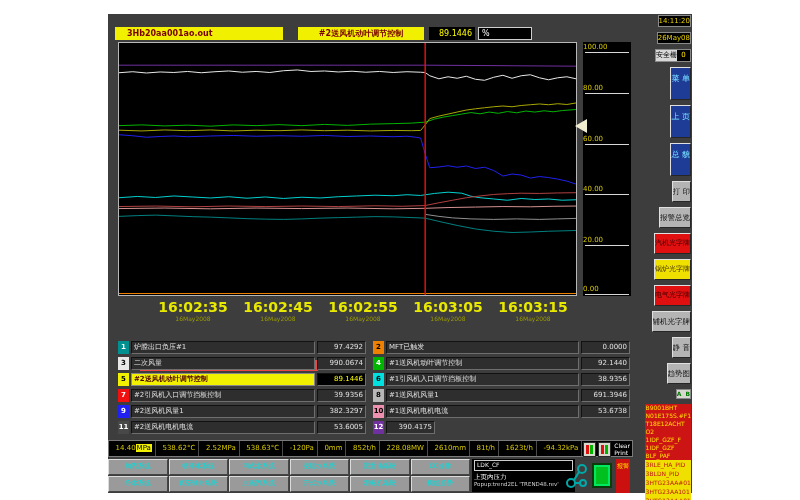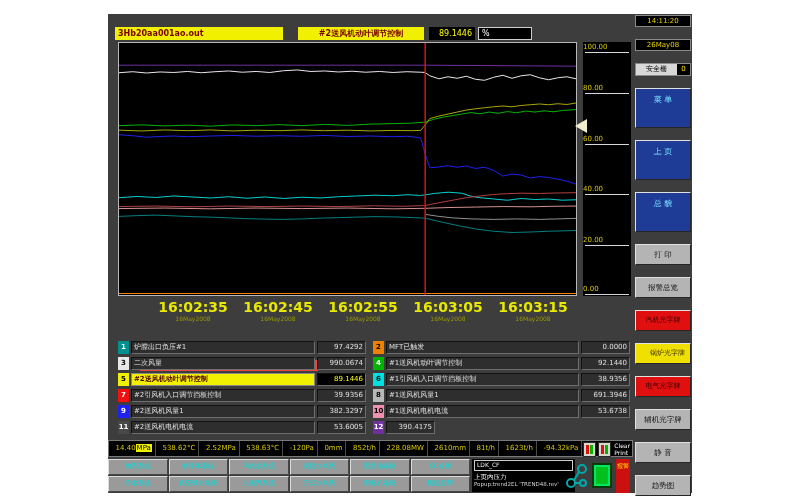--- a/index.html
+++ b/index.html
@@ -4,21 +4,21 @@
 <style>
   html,body{margin:0;padding:0;}
   .page{position:relative;width:800px;height:500px;background:#ffffff;overflow:hidden;
         font-family:"DejaVu Sans",sans-serif;-webkit-font-smoothing:none;}
   .app{position:absolute;left:108px;top:14px;width:584px;height:479px;background:#3d3d3d;}
   .main{position:absolute;left:0;top:0;width:525px;height:479px;}
 
   
   .hdr{position:absolute;left:7px;top:13px;width:514px;height:13px;}
   .hfile{position:absolute;left:0;top:0;width:168px;height:13px;background:#f0f000;color:#7a0000;
-         font-size:8px;line-height:13px;padding-left:3px;box-sizing:border-box;font-weight:bold;overflow:hidden;}
+         font-size:8px;line-height:13px;padding-left:12px;box-sizing:border-box;font-weight:bold;overflow:hidden;}
   .hpen{position:absolute;left:183px;top:0;width:126px;height:13px;background:#f0f000;color:#7a0000;
         font-size:8px;line-height:13px;text-align:center;font-weight:bold;overflow:hidden;}
   .hval{position:absolute;left:314px;top:0;width:46px;height:13px;background:#000;color:#ffff00;
         font-size:8px;line-height:13px;text-align:right;padding-right:3px;box-sizing:border-box;}
   .hunit{position:absolute;left:363px;top:0;width:54px;height:13px;background:#000;color:#ffffff;
         font-size:8px;line-height:11px;border:1px solid #cfcfcf;box-sizing:border-box;padding-left:3px;}
 
   
   .plot{position:absolute;left:10px;top:28px;width:459px;height:254px;background:#000;
         border:1px solid #b8b8b8;box-sizing:border-box;}
@@ -78,32 +78,32 @@
   .cline2{color:#fff;font-size:6.5px;margin-top:2px;line-height:8px;}
   .cline3{color:#d0d0d0;font-size:5.5px;line-height:7px;white-space:nowrap;overflow:hidden;}
   .linkicon{position:absolute;left:457px;top:2px;width:24px;height:30px;}
   .greenbtn{position:absolute;left:484px;top:4px;width:20px;height:25px;background:#00c020;
             border:2px solid #0a3a0a;box-sizing:border-box;box-shadow:inset 0 0 0 2px #00e860;}
   .redstrip{position:absolute;left:508px;top:0;width:14px;height:34px;background:#cc1010;color:#ffe000;
             font-size:6px;line-height:8px;text-align:center;padding-top:3px;box-sizing:border-box;word-break:break-all;}
 
   
   .sidebar{position:absolute;left:526px;top:0;width:58px;height:479px;display:flex;flex-direction:column;
-           gap:12px;padding:1px 1px;box-sizing:border-box;}
+           gap:5px;padding:1px 1px;box-sizing:border-box;align-items:flex-end;}
   .sb-box{background:#000;border:1px solid #8a8a8a;color:#e8d000;font-size:7px;line-height:10px;
           text-align:center;height:12px;box-sizing:border-box;flex:none;}
   .sb-safety{display:flex;height:13px;flex:none;border:1px solid #8a8a8a;box-sizing:border-box;}
   .sb-safety .lbl{flex:1;background:#d8d8d8;color:#000;font-size:7px;line-height:11px;text-align:center;}
   .sb-safety .val{width:13px;background:#000;color:#ffe000;font-size:7px;line-height:11px;text-align:center;}
   .sb-btn{height:21px;line-height:19px;text-align:center;font-size:7.5px;flex:none;box-sizing:border-box;
           border:1px solid;border-color:#e0e0e0 #262626 #262626 #e0e0e0;cursor:default;overflow:hidden;white-space:nowrap;}
-  .sb-blue{background:#1e3c96;color:#78e0ff;height:40px;line-height:22px;font-size:8px;}
+  .sb-blue{background:#1e3c96;color:#78e0ff;height:33px;line-height:22px;font-size:8px;}
   .sb-gray{background:#b4b4b4;color:#101010;}
   .sb-red{background:#e01010;color:#400000;font-size:7px;}
-  .sb-yel{background:#f0e000;color:#403000;font-size:7px;padding-left:9px;}
+  .sb-yel{background:#f0e000;color:#403000;font-size:7px;}
   .sb-ind{height:10px;background:#d8d8d0;border:1px solid #888;box-sizing:border-box;flex:none;
           display:flex;gap:4px;justify-content:center;align-items:center;}
   .sb-ind span{color:#007800;font-size:6px;line-height:6px;font-weight:bold;}
   .sb-tags{display:flex;flex-direction:column;flex:1;}
   .tag-red{background:#cc1414;color:#ffe000;font-size:6px;height:8px;line-height:8px;padding-left:1px;
            overflow:hidden;white-space:nowrap;}
   .tag-yel{background:#f0e000;color:#c01414;font-size:6px;height:9px;line-height:9px;padding-left:1px;
            overflow:hidden;white-space:nowrap;}
 </style>
 </head>

